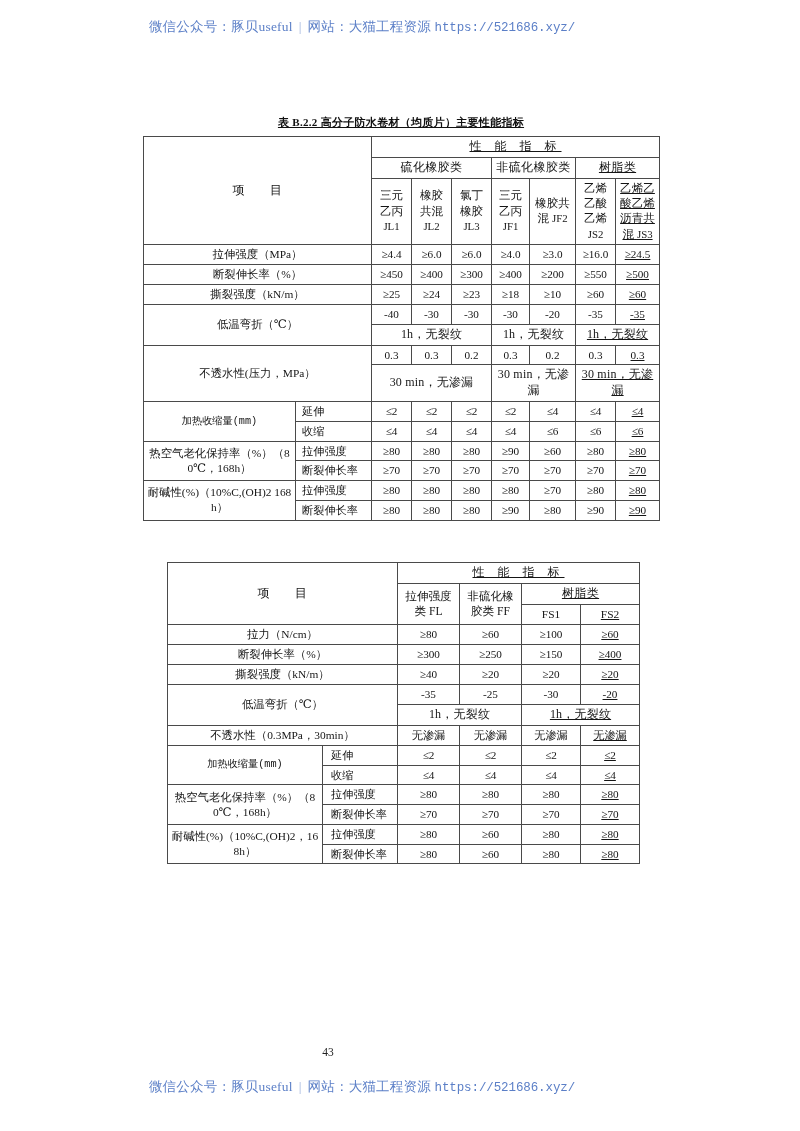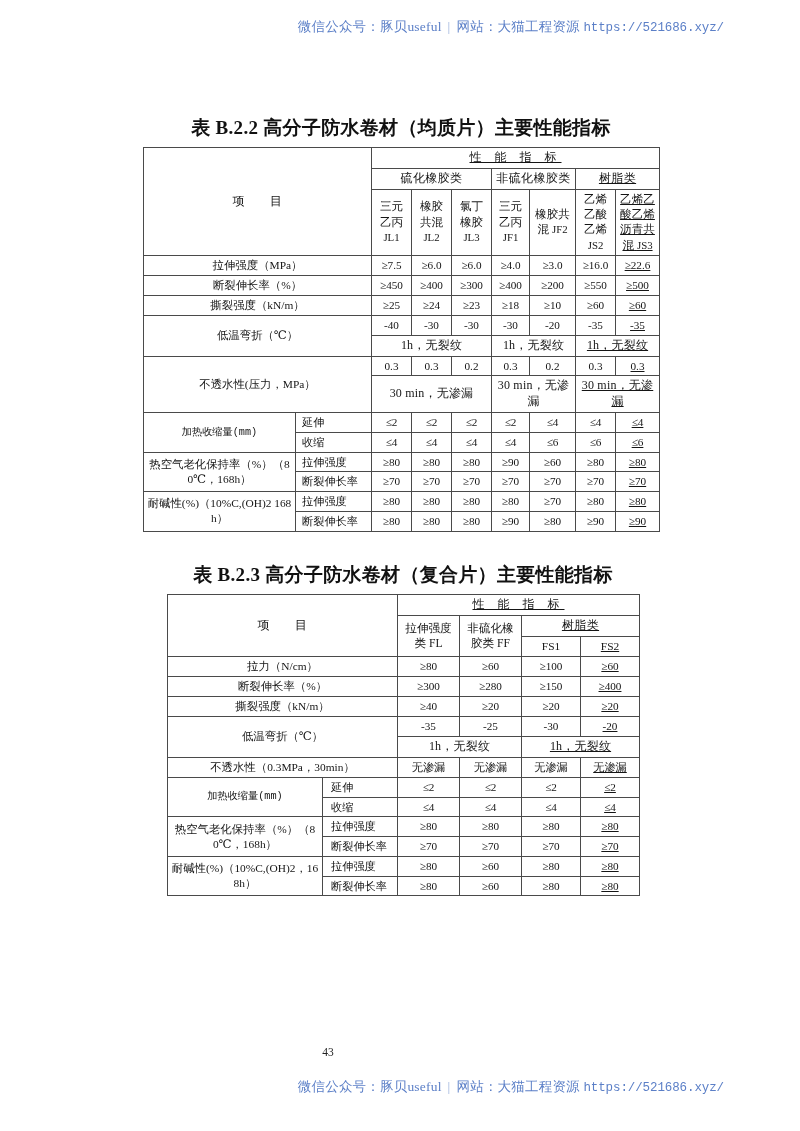--- a/index.html
+++ b/index.html
@@ -14,21 +14,21 @@
     font-family: "Liberation Serif", "DejaVu Serif", serif;
     color: #1a1a1a;
     overflow: hidden;
   }
 
   
   .wm {
     position: absolute;
     left: 0;
     width: 724px;
-    text-align: right;
+    text-align: center;
     color: #5b7fc7;
     font-size: 13.5px;
     letter-spacing: 0.2px;
     white-space: nowrap;
   }
   .wm-top { top: 18px; }
   .wm-bot { top: 1078px; }
   .wm .sep {
     display: inline-block;
     padding: 0 6px;
@@ -53,26 +53,27 @@
 
   
   .table-block {
     position: absolute;
   }
   #block-1 { left: 143px; top: 115px; width: 516px; }
   #block-2 { left: 167px; top: 562px; width: 472px; }
 
   .table-caption {
     text-align: center;
-    font-size: 19px;
+    font-size: 11px;
     font-weight: bold;
     letter-spacing: 0.3px;
     margin-bottom: 6px;
     color: #111;
     white-space: nowrap;
+    text-decoration: underline;
   }
 
   table.spec {
     border-collapse: collapse;
     width: 100%;
     table-layout: fixed;
     font-size: 11px;
     color: #151515;
   }
   table.spec td, table.spec th {
@@ -189,27 +190,27 @@
           <span class="code">JS2</span>
         </td>
         <td class="colhead outer-r">
           <span>乙烯乙酸乙烯沥青共混</span>
           <span class="code">JS3</span>
         </td>
       </tr>
 
       <tr>
         <td class="item-cell outer-l" colspan="2">拉伸强度（MPa）</td>
-        <td class="num">≥7.5</td>
+        <td class="num">≥4.4</td>
         <td class="num">≥6.0</td>
         <td class="num">≥6.0</td>
         <td class="num">≥4.0</td>
         <td class="num">≥3.0</td>
         <td class="num">≥16.0</td>
-        <td class="num outer-r">≥22.6</td>
+        <td class="num outer-r">≥24.5</td>
       </tr>
 
       <tr>
         <td class="item-cell outer-l" colspan="2">断裂伸长率（%）</td>
         <td class="num">≥450</td>
         <td class="num">≥400</td>
         <td class="num">≥300</td>
         <td class="num">≥400</td>
         <td class="num">≥200</td>
         <td class="num">≥550</td>
@@ -322,21 +323,20 @@
         <td class="num">≥90</td>
         <td class="num">≥80</td>
         <td class="num">≥90</td>
         <td class="num outer-r">≥90</td>
       </tr>
     </tbody>
   </table>
 </div>
 
 <div class="table-block" id="block-2">
-  <div class="table-caption">表 B.2.3 高分子防水卷材（复合片）主要性能指标</div>
 
   <table class="spec">
     <colgroup>
       <col style="width:155px">
         <col style="width:75px">
       <col style="width:62px">
         <col style="width:62px">
       <col style="width:59px">
         <col style="width:59px">
     </colgroup>
@@ -372,21 +372,21 @@
         <td class="item-cell outer-l" colspan="2">拉力（N/cm）</td>
         <td class="num">≥80</td>
         <td class="num">≥60</td>
         <td class="num">≥100</td>
         <td class="num outer-r">≥60</td>
       </tr>
 
       <tr>
         <td class="item-cell outer-l" colspan="2">断裂伸长率（%）</td>
         <td class="num">≥300</td>
-        <td class="num">≥280</td>
+        <td class="num">≥250</td>
         <td class="num">≥150</td>
         <td class="num outer-r">≥400</td>
       </tr>
 
       <tr>
         <td class="item-cell outer-l" colspan="2">撕裂强度（kN/m）</td>
         <td class="num">≥40</td>
         <td class="num">≥20</td>
         <td class="num">≥20</td>
         <td class="num outer-r">≥20</td>

